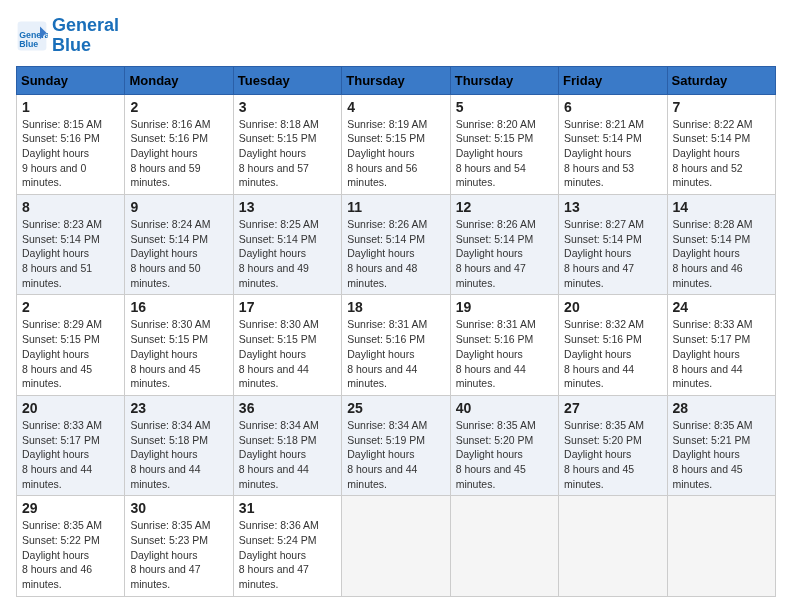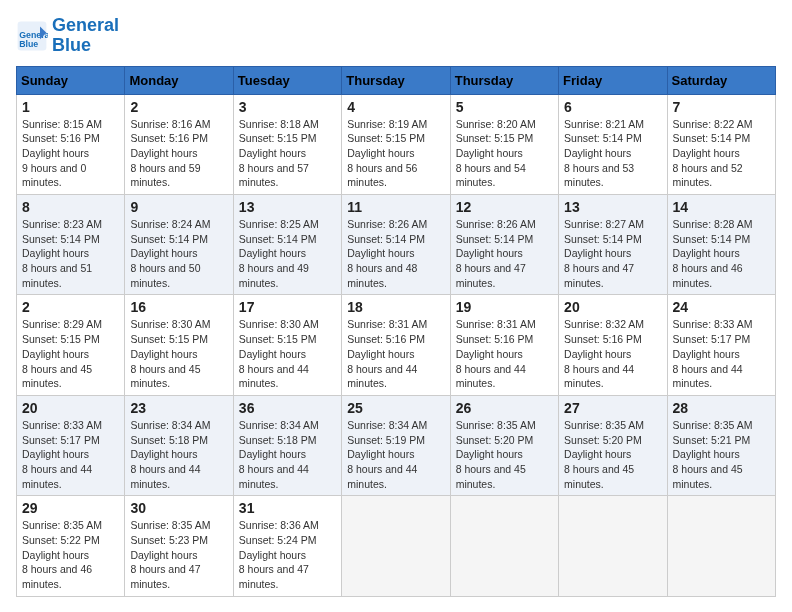--- a/index.html
+++ b/index.html
@@ -223,21 +223,21 @@
         </td>
         <td>
           <span class="day-num">36</span>
           <div class="day-info">Sunrise: 8:34 AM<br>Sunset: 5:18 PM<br>Daylight hours<br>8 hours and 44 minutes.</div>
         </td>
         <td>
           <span class="day-num">25</span>
           <div class="day-info">Sunrise: 8:34 AM<br>Sunset: 5:19 PM<br>Daylight hours<br>8 hours and 44 minutes.</div>
         </td>
         <td>
-          <span class="day-num">26</span>
+          <span class="day-num">40</span>
           <div class="day-info">Sunrise: 8:35 AM<br>Sunset: 5:20 PM<br>Daylight hours<br>8 hours and 45 minutes.</div>
         </td>
         <td>
           <span class="day-num">27</span>
           <div class="day-info">Sunrise: 8:35 AM<br>Sunset: 5:20 PM<br>Daylight hours<br>8 hours and 45 minutes.</div>
         </td>
         <td>
           <span class="day-num">28</span>
           <div class="day-info">Sunrise: 8:35 AM<br>Sunset: 5:21 PM<br>Daylight hours<br>8 hours and 45 minutes.</div>
         </td>

